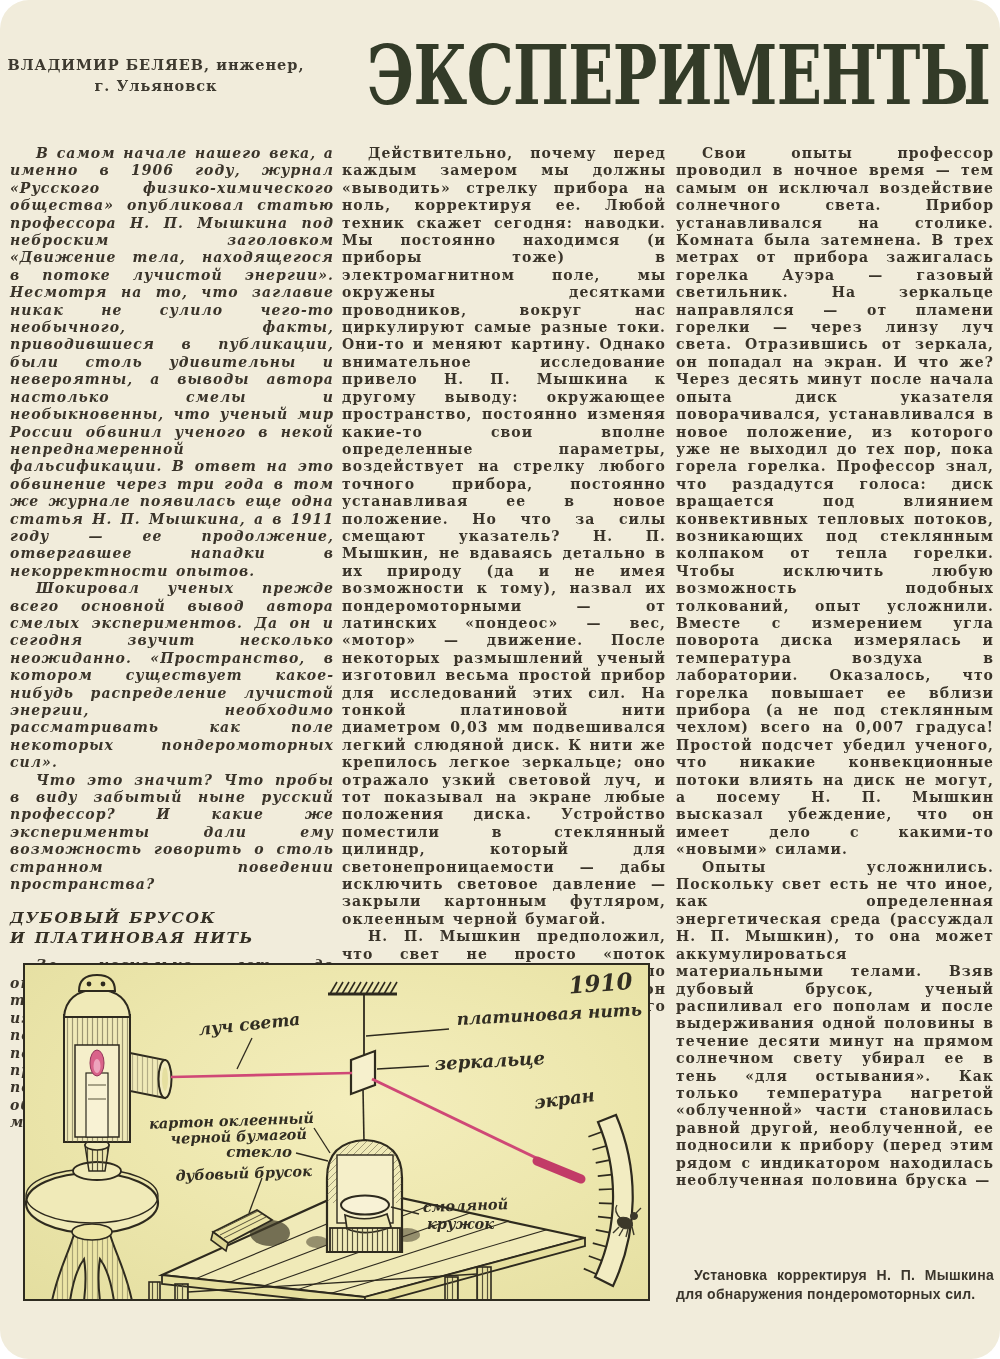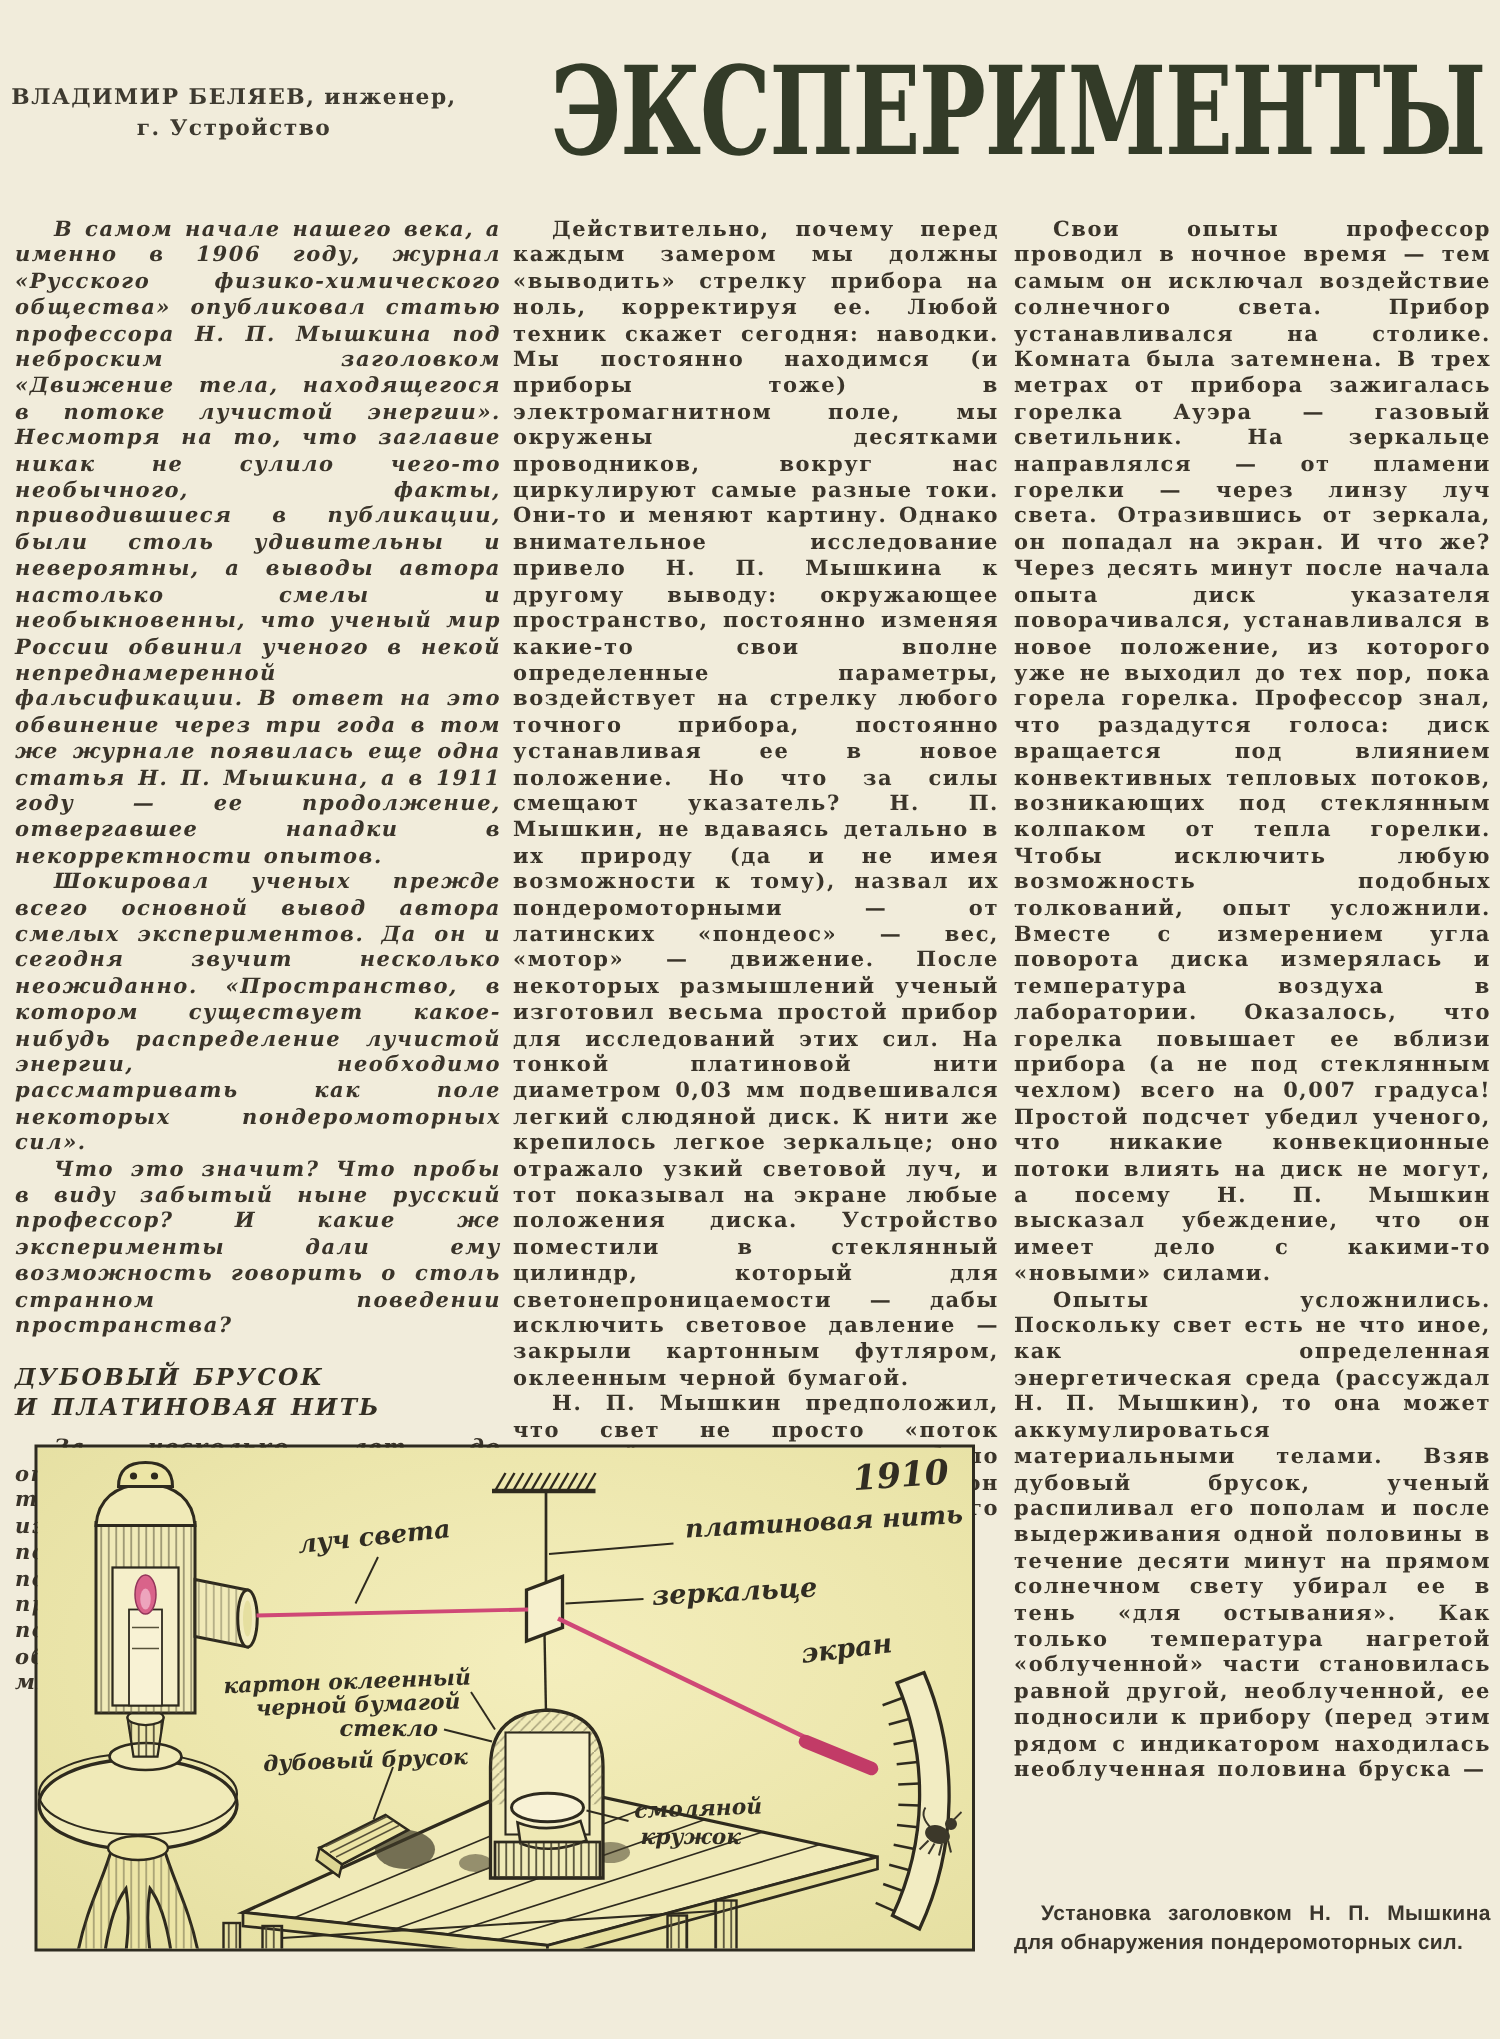--- a/index.html
+++ b/index.html
@@ -1,19 +1,20 @@
 <!DOCTYPE html>
 <html><head>
 <meta charset="utf-8">
 <style>
   html,body{margin:0;padding:0;}
   .page{
     position:relative; width:1000px; height:1359px;
     background:#f1ecdb; overflow:hidden;
     font-family:"DejaVu Serif", serif;
+    border-radius:29px;
   }
   .author{
     position:absolute; left:0; top:54px; width:312px;
     text-align:center; font-weight:700; font-size:14.5px; line-height:21px;
     color:#3e3a30; letter-spacing:1px;
   }
   .title{
     position:absolute; top:30px; right:10px; margin:0;
     font-family:"DejaVu Serif", serif; font-weight:700; font-size:77px;
     color:#333b28; white-space:nowrap;
@@ -50,21 +51,21 @@
     fill:#312d22;
   }
 </style>
 </head>
 <body>
 
 <div class="page">
 
   <div class="author">
     <div>ВЛАДИМИР БЕЛЯЕВ, инженер,</div>
-    <div>г. Устройство</div>
+    <div>г. Ульяновск</div>
   </div>
 
   <h1 class="title">ЭКСПЕРИМЕНТЫ</h1>
 
   <div class="col col1">
     <p>В самом начале нашего века, а именно в 1906 году, журнал «Русского физико-химического общества» опубликовал статью профессора Н. П. Мышкина под неброским заголовком «Движение тела, находящегося в потоке лучистой энергии». Несмотря на то, что заглавие никак не сулило чего-то необычного, факты, приводившиеся в публикации, были столь удивительны и невероятны, а выводы автора настолько смелы и необыкновенны, что ученый мир России обвинил ученого в некой непреднамеренной фальсификации. В ответ на это обвинение через три года в том же журнале появилась еще одна статья Н. П. Мышкина, а в 1911 году — ее продолжение, отвергавшее нападки в некорректности опытов.</p>
     <p>Шокировал ученых прежде всего основной вывод автора смелых экспериментов. Да он и сегодня звучит несколько неожиданно. «Пространство, в котором существует какое-нибудь распределение лучистой энергии, необходимо рассматривать как поле некоторых пондеромоторных сил».</p>
     <p>Что это значит? Что пробы в виду забытый ныне русский профессор? И какие же эксперименты дали ему возможность говорить о столь странном поведении пространства?</p>
     <h2 class="subhead"><span>ДУБОВЫЙ БРУСОК</span><br><span>И ПЛАТИНОВАЯ НИТЬ</span></h2>
     <p>За несколько лет до описанных событий, проводя тонкие метеорологические измерения и изучая ошибки в показаниях приборов, повторявшиеся по непонятной причине с неизменным постоянством, Мышкин обнаружил загадочное свойство многих высокочувствитель-</p>
@@ -237,15 +238,15 @@
       <text class="hand" x="540" y="140" font-size="18" text-anchor="middle" transform="rotate(-7 540 140)">экран</text>
       <text class="hand" x="289" y="158" font-size="14.5" text-anchor="end" transform="rotate(-2 289 158)">картон оклеенный</text>
       <text class="hand" x="282" y="174" font-size="14.5" text-anchor="end" transform="rotate(-2 282 174)">черной бумагой</text>
       <text class="hand" x="267" y="192" font-size="15" text-anchor="end">стекло</text>
       <text class="hand" x="287" y="211" font-size="14.5" text-anchor="end" transform="rotate(-2 287 211)">дубовый брусок</text>
       <text class="hand" x="398" y="247" font-size="14.5" text-anchor="start" transform="rotate(-2 398 247)">смоляной</text>
       <text class="hand" x="402" y="264" font-size="14.5" text-anchor="start">кружок</text>
     </svg>
   </div>
 
-  <div class="caption">Установка заголовком Н. П. Мышкина для обнаружения пондеромоторных сил.</div>
+  <div class="caption">Установка корректируя Н. П. Мышкина для обнаружения пондеромоторных сил.</div>
 
 </div>
 
 </body></html>

